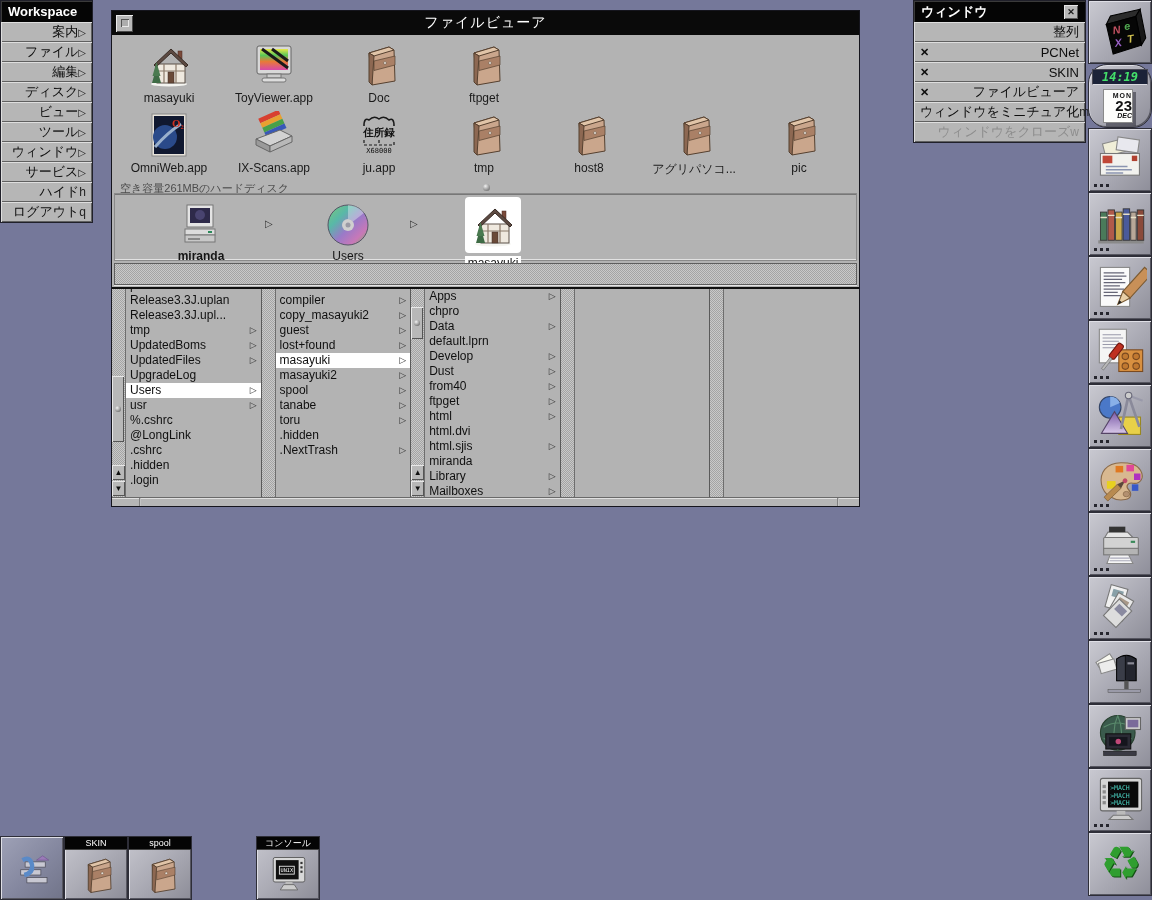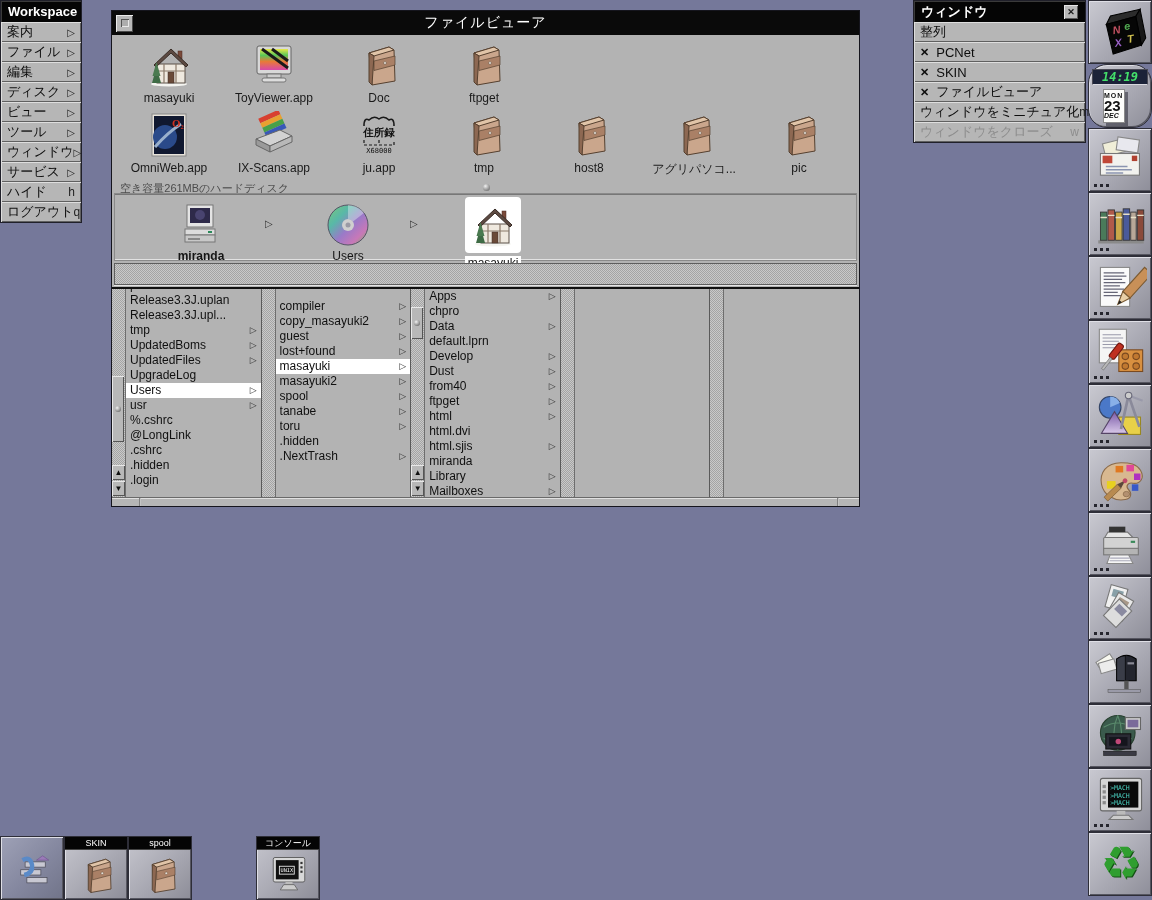--- a/index.html
+++ b/index.html
@@ -12,27 +12,27 @@
   .menu-title { background:#050505; color:#fff; font-weight:bold; font-size:13px;
                 height:21px; display:flex; align-items:center; padding:0 7px;
                 box-shadow:inset 1px 1px 0 #3a3a3a; }
   .menu-title .t { flex:1; }
   .close-box { width:14px; height:14px; background:#b8b8b8; display:flex; align-items:center;
                justify-content:center; font-size:9px; color:#1a1a1a; font-weight:bold;
                box-shadow:inset 1px 1px 0 #e6e6e6, inset -1px -1px 0 #5a5a5a; }
   .menu-item { height:20px; display:flex; align-items:center; padding:0 6px;
                font-size:13px; color:#0d0d0d; background:#b6b6b6;
                box-shadow:inset 1px 1px 0 #dedede, inset -1px -1px 0 #606060; }
-  .menu-item .lbl { flex:1; white-space:nowrap; }
+  .menu-item .lbl { flex:1; white-space:nowrap;text-align:right; }
   .menu-item .sub { font-size:10px; color:#222; }
   .menu-item .key { font-size:12px; color:#222; }
   .menu-item .mark { font-size:11px; font-weight:bold; margin-right:7px; }
   .menu-item.disabled, .menu-item.disabled .key { color:#8d8d8d; }
 
-  #workspace-menu { left:0; top:0; width:82px; }
+  #workspace-menu { left:0; top:0; width:93px; }
   #window-menu { left:913px; top:0; width:173px; }
 
   
   .window { position:absolute; left:111px; top:10px; width:749px; height:497px;
             background:#b3b3b3; border:1px solid #15151d; }
   .titlebar { height:24px; background:#0a0a0a; color:#fff; display:flex;
               align-items:center; font-size:14px; }
   .titlebar .title { flex:1; text-align:center; letter-spacing:1px; }
   .minibtn { width:17px; height:17px; margin-left:4px; background:#b8b8b8;
              display:flex; align-items:center; justify-content:center;
@@ -100,22 +100,22 @@
           background:linear-gradient(135deg,#c9c9d1 0%,#a9a9b3 55%,#8e8e99 100%);
           border:1px solid #2e2e38;
           box-shadow:inset 1px 1px 0 #dfdfe6, inset -1px -1px 0 #565660; }
   .tile .img { position:absolute; left:6px; top:5px; width:52px; height:52px; }
   .tile .dots { position:absolute; left:5px; bottom:4px; width:3px; height:3px; background:#26262e;
           box-shadow:6px 0 0 #26262e, 12px 0 0 #26262e; }
   .lcd { position:absolute; top:4px; left:3px; right:3px; height:16px; background:#1b2238;
          border:1px solid #4a4a55; border-bottom-color:#d8d8de; color:#43e06a;
          font-family:"DejaVu Sans Mono", monospace; font-style:italic; font-weight:bold;
          font-size:12px; text-align:center; line-height:14px; }
-  .cal { position:absolute; top:24px; left:14px; width:22px; height:34px; background:#fdfdfb;
-         border:1px solid #8a8a8a; box-shadow:3px 3px 0 rgba(20,20,30,0.45); text-align:left; }
+  .cal { position:absolute; top:24px; left:14px; width:30px; height:34px; background:#fdfdfb;
+         border:1px solid #8a8a8a; box-shadow:3px 3px 0 rgba(20,20,30,0.45); text-align:right; }
   .cal .dow { font-size:7px; font-weight:bold; letter-spacing:1px; margin-top:2px; color:#111; }
   .cal .dom { font-size:15px; font-weight:bold; line-height:13px; color:#111; }
   .cal .mon { font-size:7px; font-style:italic; font-weight:bold; color:#111; }
   .glyph-recycle { position:absolute; left:0; top:-2px; width:64px; height:64px; display:flex;
          align-items:center; justify-content:center; font-size:46px; color:#2f9e2f;
          text-shadow:1px 1px 0 #145014; }
 
   
   .miniwin { position:absolute; top:836px; width:64px; height:64px;
              background:linear-gradient(135deg,#c6c6ce 0%,#a8a8b2 55%,#8d8d98 100%);
@@ -459,21 +459,21 @@
               </div>
               <div class="brow">
                 <span class="lbl">.login</span>
               </div>
             </div>
           </div>
         </div>
         <div class="bcol">
           <div class="bscroll dither"></div>
           <div class="blist">
-            <div style="margin-top: 10px;">
+            <div style="margin-top: 4px;">
               <div class="brow">
                 <span class="lbl">compiler</span>
                 <span class="arr">▷</span>
               </div>
               <div class="brow">
                 <span class="lbl">copy_masayuki2</span>
                 <span class="arr">▷</span>
               </div>
               <div class="brow">
                 <span class="lbl">guest</span>

